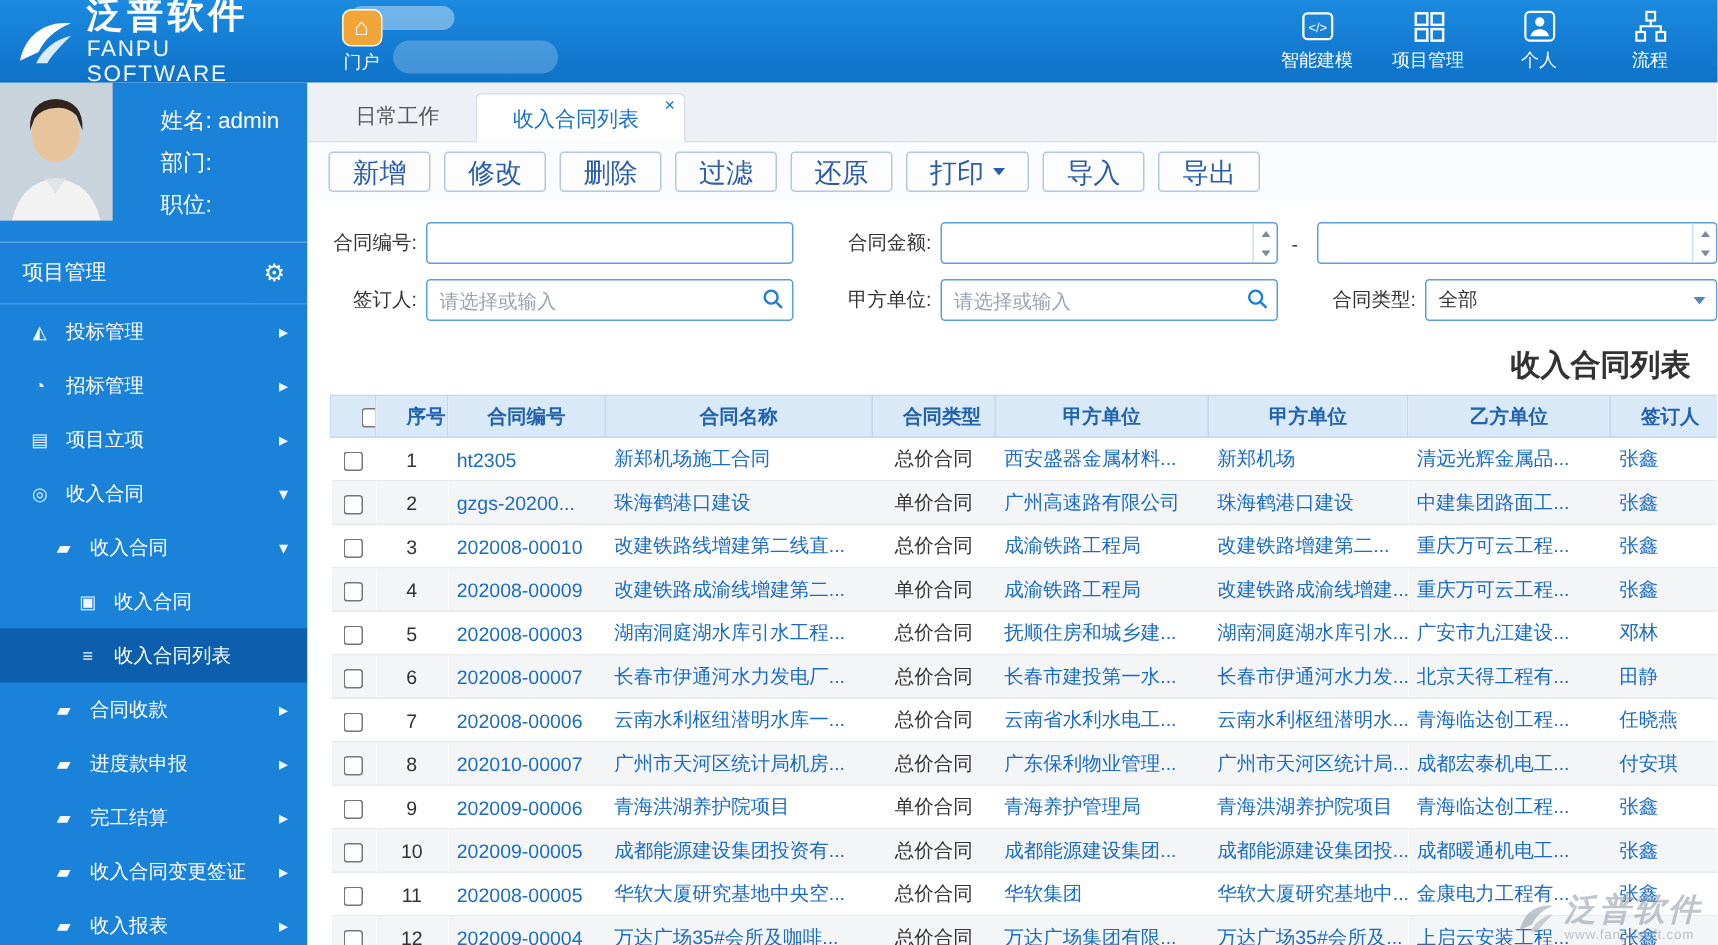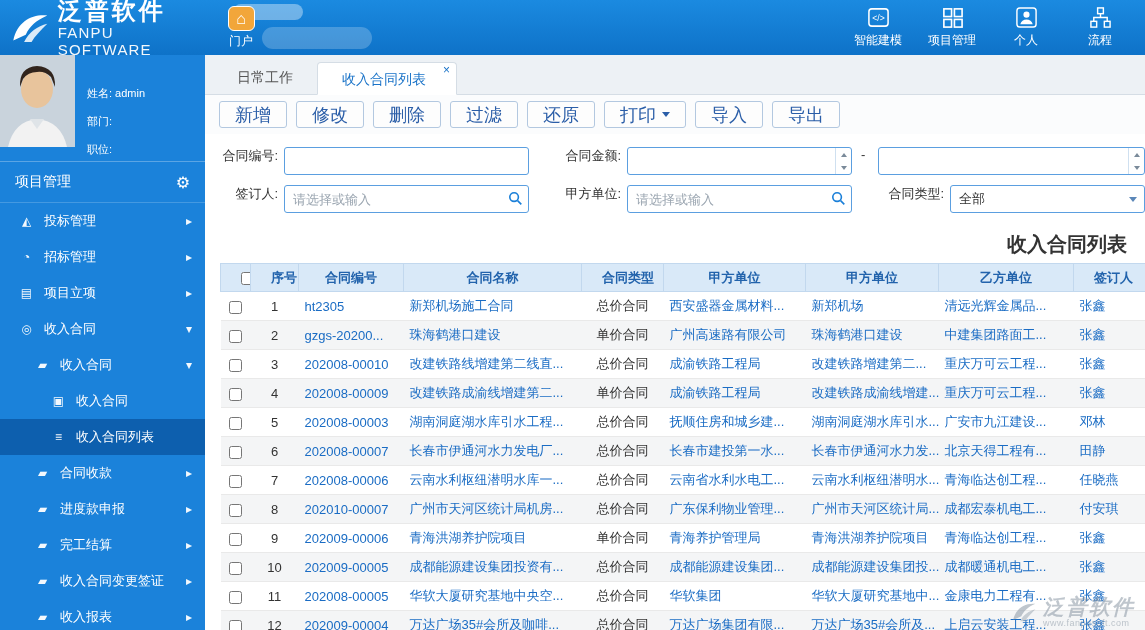--- a/index.html
+++ b/index.html
@@ -23,21 +23,21 @@
   .top-nav { margin-left:auto; display:flex; gap:16px; padding-right:16px; }
   .tn-item { width:58px; display:flex; flex-direction:column; align-items:center; gap:3px;
     color:#fff; font-size:12px; cursor:pointer; }
   .tn-item svg { display:block; }
 
   
   .sidebar { position:absolute; top:55px; left:0; width:205px; height:575px;
     background:#1b82da; color:#fff; overflow:hidden; }
   .profile { display:flex; height:106px; }
   .avatar { width:75px; height:92px; flex:none; background:#cfd8e0; }
-  .pinfo { padding:24px 0 0 12px; font-size:11px; line-height:28px; white-space:nowrap; }
+  .pinfo { padding:12px 0 0 12px; font-size:15px; line-height:28px; white-space:nowrap;margin-left:20px; }
   .section-head { height:42px; display:flex; align-items:center; padding:0 15px; font-size:14px;
     border-top:1px solid rgba(255,255,255,.28); border-bottom:1px solid rgba(255,255,255,.18); }
   .gear { margin-left:auto; font-size:16px; cursor:pointer; }
   .menu .mi { height:36px; display:flex; align-items:center; position:relative;
     font-size:13px; cursor:pointer; }
   .mi.lv1 { padding-left:18px; }
   .mi.lv2 { padding-left:34px; }
   .mi.lv3 { padding-left:50px; }
   .mi .mic { width:17px; margin-right:9px; font-size:12px; text-align:center; opacity:.95; flex:none; }
   .mi .marrow { position:absolute; right:13px; font-size:12px; opacity:.95; }
@@ -57,21 +57,21 @@
 
   .toolbar { height:39px; flex:none; display:flex; align-items:center; padding-left:14px; gap:9px;
     background:#fbfcfd; }
   .tbtn { height:27px; padding:0 15px; background:#fdfdfd; border:1px solid #b3c8e0; border-radius:3px;
     color:#2b5ea8; font-size:18px; cursor:pointer; display:flex; align-items:center; gap:6px;
     font-family:inherit; }
   .caret { width:0; height:0; border-left:4px solid transparent; border-right:4px solid transparent;
     border-top:5px solid #2b5ea8; }
 
   .filters { flex:none; padding:5px 0 4px 0; }
-  .frow { display:flex; align-items:flex-start; height:30px; margin:8px 0; }
+  .frow { display:flex; align-items:center; height:30px; margin:8px 0; }
   .flabel { flex:none; text-align:right; font-size:13px; color:#333; }
   .w73 { width:73px; } .w92 { width:92px; }
   .finput { height:28px; border:1px solid #5b9fe0; border-radius:3px; padding:0 8px;
     font-size:13px; font-family:inherit; outline:none; color:#333; }
   .in245 { width:245px; margin-left:6px; }
   .iwrap { position:relative; margin-left:6px; flex:none; }
   .iwrap .finput { width:100%; padding-right:22px; }
   .iw225 { width:225px; }
   .iw245 { width:245px; }
   .iwflex { flex:1; margin-left:6px; position:relative; }

